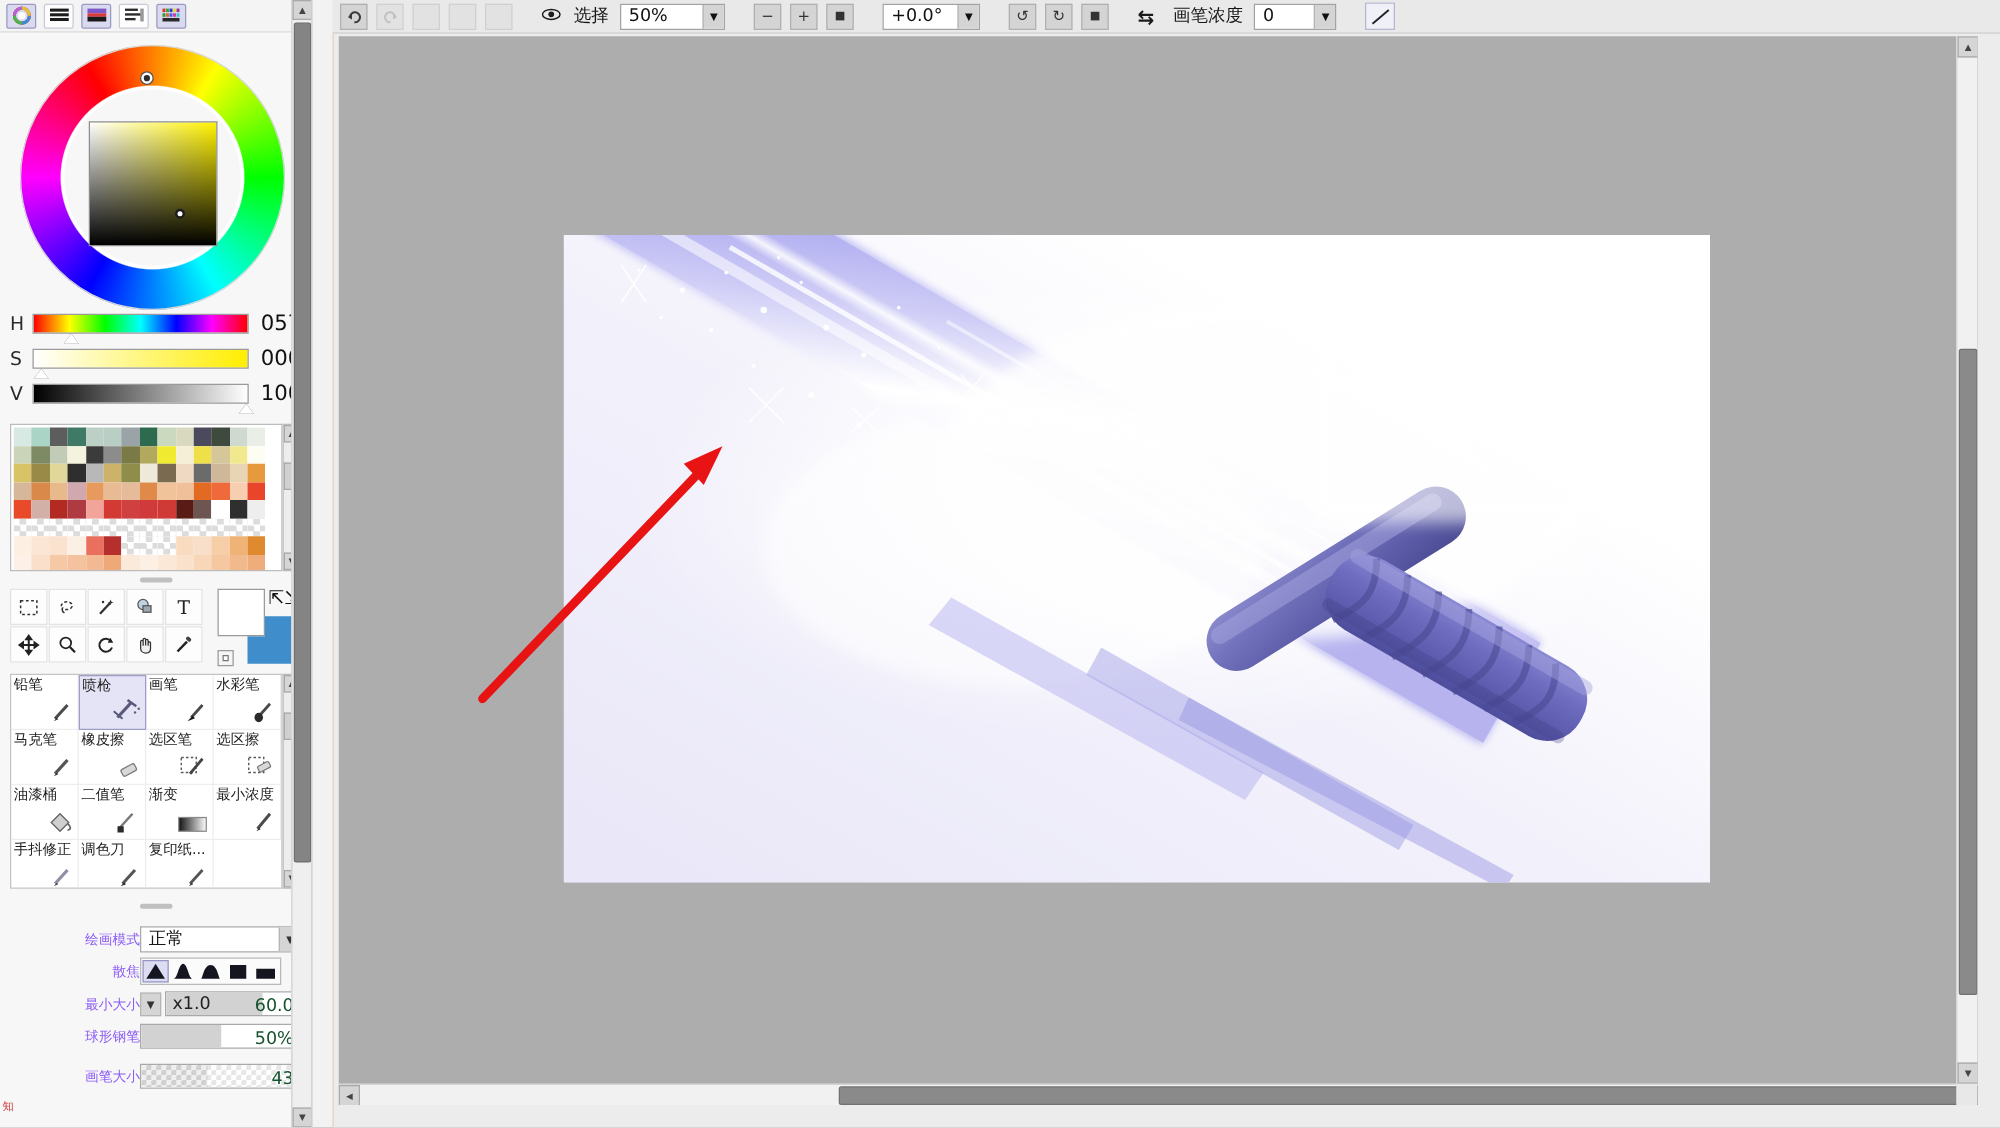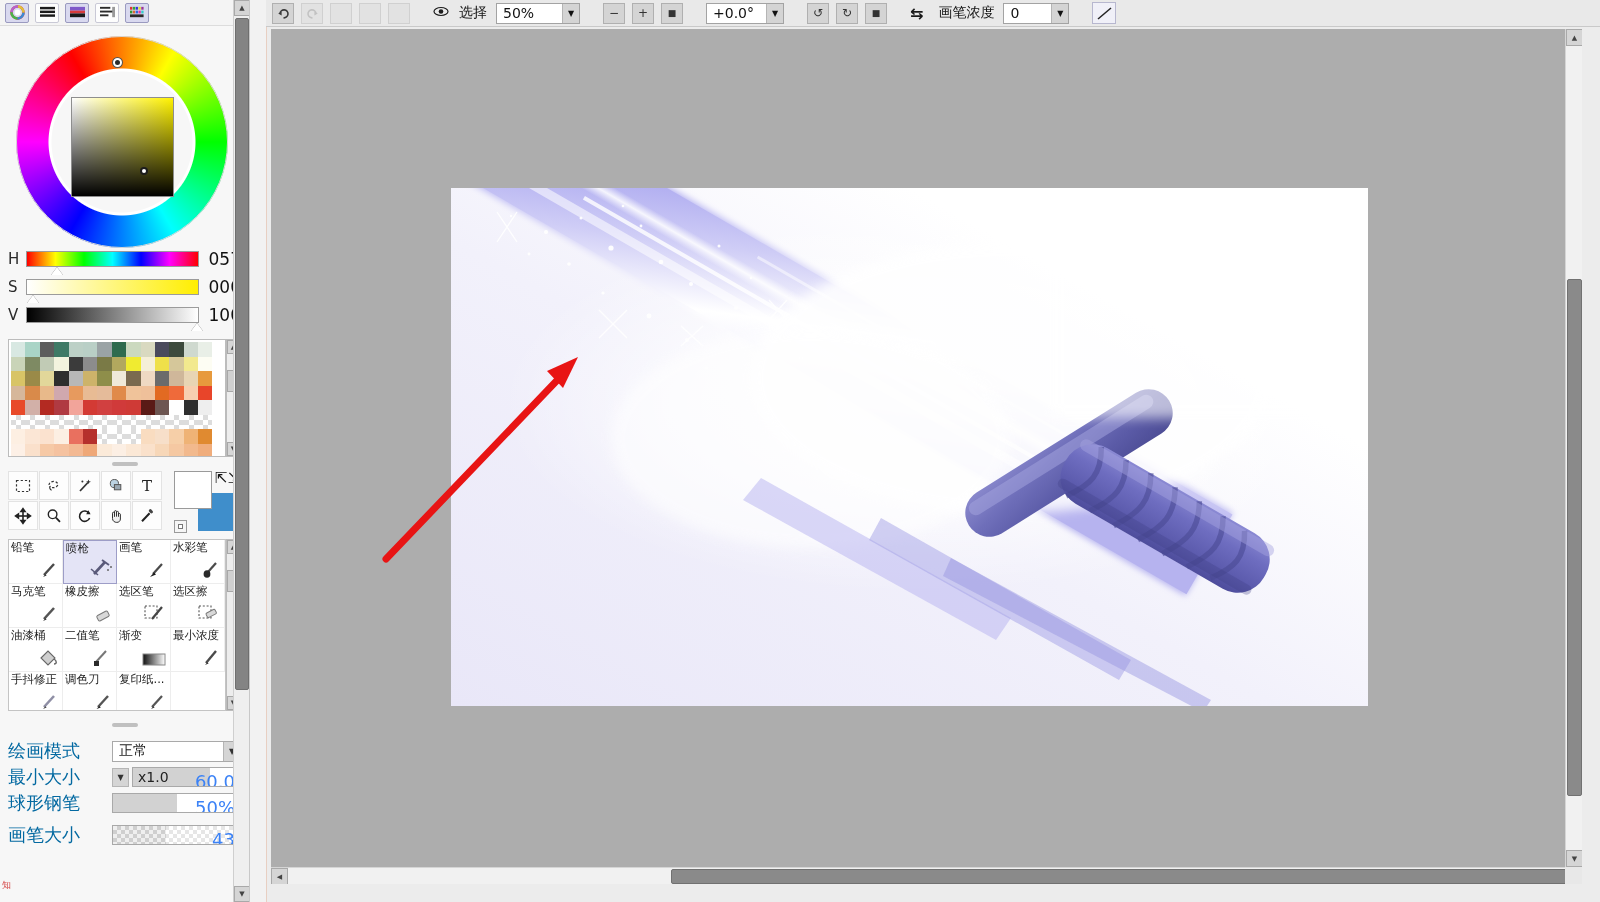--- a/index.html
+++ b/index.html
@@ -126,21 +126,21 @@
   .bico { position:absolute; right:3px; bottom:1px; }
   .bscroll {
     position:absolute; right:-0px; top:0; width:15px; height:172px;
     background:#ededed; border:1px solid #bcbcbc; display:flex; flex-direction:column;
   }
   .bthumb { height:22px; background:#d0d0d0; border:1px solid #a8a8a8; margin-top:16px; }
 
   
   .settings { padding:6px 8px 0 8px; }
   .srow { display:flex; align-items:center; height:26px; }
-  .slabel { width:104px; font-size:18px; color:#0369a1; }
+  .slabel { width:104px; font-size:11px; color:#8b5cf6;text-align:right; }
   .combo {
     flex:1; height:21px; border:1px solid #a9a9a9; background:#fff;
     display:flex; align-items:center; justify-content:space-between; padding-left:6px;
     font-size:14px;
   }
   .combo .arrow {
     width:17px; height:19px; background:#d5d5d5; border-left:1px solid #b5b5b5;
     display:flex; align-items:center; justify-content:center; font-size:8px; color:#333;
   }
   .shapes { display:flex; border:1px solid #b9b9b9; background:#fbfbfb; padding:1px; gap:1px; }
@@ -161,21 +161,21 @@
     background-size:8px 8px; background-position:0 0,4px 4px; background-color:#efefef;
   }
   .bar .checkbg {
     position:absolute; inset:0;
     background-image:
       linear-gradient(45deg,#e6e6e6 25%,transparent 25%,transparent 75%,#e6e6e6 75%),
       linear-gradient(45deg,#e6e6e6 25%,transparent 25%,transparent 75%,#e6e6e6 75%);
     background-size:8px 8px; background-position:0 0,4px 4px;
   }
   .bar .lbl-l { position:absolute; left:5px; top:1px; font-size:14px; color:#222; }
-  .bar .lbl-r { position:absolute; right:5px; top:3px; font-size:18px; color:#3b82f6; }
+  .bar .lbl-r { position:absolute; right:5px; top:3px; font-size:14px; color:#14532d; }
   .watermark { position:absolute; left:2px; bottom:10px; font-size:9px; color:#d23b3b; }
 
   
   .side-scroll {
     position:absolute; right:0px; top:0; width:16px; height:902px;
     background:#efefef; border-left:1px solid #cfcfcf;
   }
   .ss-btn { width:16px; height:16px; background:#d5d5d5; border:1px solid #a9a9a9;
     display:flex; align-items:center; justify-content:center; font-size:7px; color:#444; }
   .ss-btn.bottom { position:absolute; bottom:0; }
@@ -665,20 +665,50 @@
 
     <div class="settings">
       <div class="srow">
         <span class="slabel">绘画模式</span>
         <div class="combo">
           <span>正常</span>
           <span class="arrow">▼</span>
         </div>
       </div>
 
+      <div class="srow">
+        <span class="slabel">散焦</span>
+        <div class="shapes">
+          <div class="shp sel">
+            <svg width="17" height="14" viewBox="0 0 17 14">
+                <polygon points="8.5,1 16,13 1,13" fill="#15151f"></polygon>
+              </svg>
+          </div>
+          <div class="shp">
+            <svg width="17" height="14" viewBox="0 0 17 14">
+                <path d="M1 13 C4 13 5 1 8.5 1 C12 1 13 13 16 13 Z" fill="#15151f"></path>
+              </svg>
+          </div>
+          <div class="shp">
+            <svg width="17" height="14" viewBox="0 0 17 14">
+                <path d="M1 13 C2 13 3 2 8.5 2 C14 2 15 13 16 13 Z" fill="#15151f"></path>
+              </svg>
+          </div>
+          <div class="shp">
+            <svg width="17" height="14" viewBox="0 0 17 14">
+                <rect x="2" y="2" width="13" height="11" fill="#15151f"></rect>
+              </svg>
+          </div>
+          <div class="shp">
+            <svg width="17" height="14" viewBox="0 0 17 14">
+                <rect x="1" y="5" width="15" height="8" fill="#15151f"></rect>
+              </svg>
+          </div>
+        </div>
+      </div>
 
       <div class="srow">
         <span class="slabel">最小大小</span>
         <span class="mini-arrow">▼</span>
         <div class="bar">
           <div class="fill" id="fill-size" style="width: 72%;"></div>
           <span class="lbl-l">x1.0</span>
           <span class="lbl-r">60.0</span>
         </div>
       </div>

